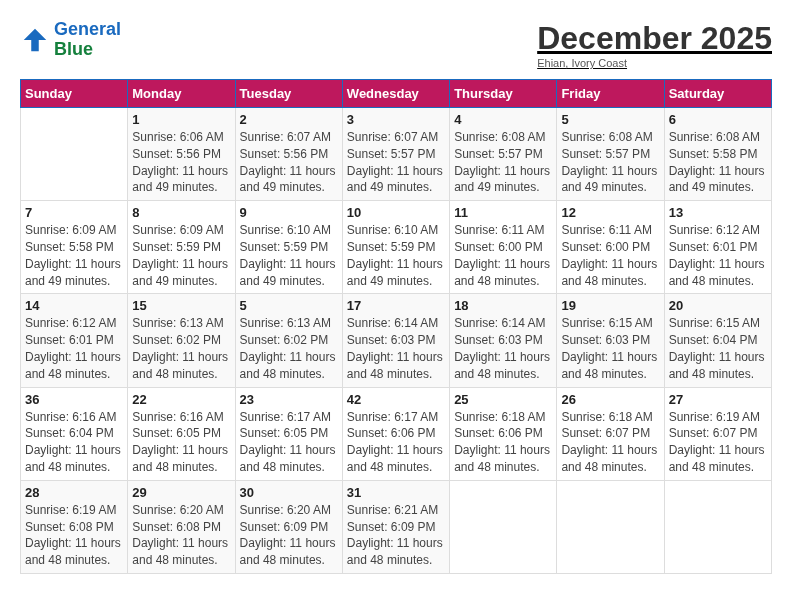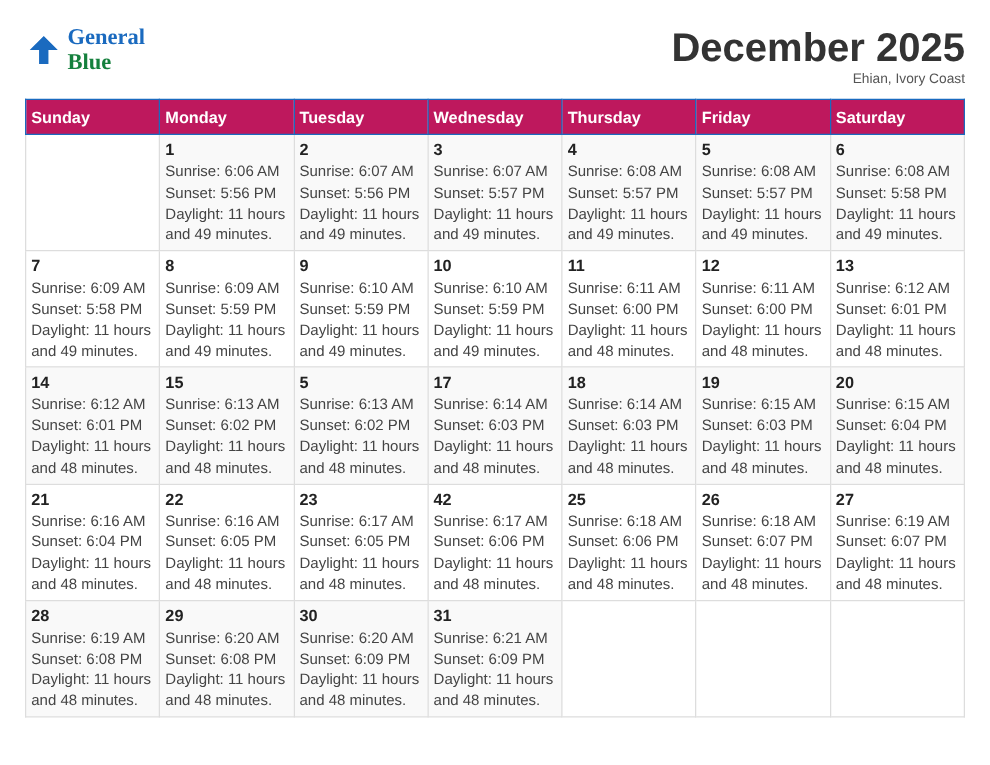--- a/index.html
+++ b/index.html
@@ -18,32 +18,32 @@
     }
     .logo {
       display: flex;
       align-items: center;
     }
     .logo-text {
       font-size: 18px;
       font-weight: bold;
       color: #333;
       line-height: 1.1;
-      font-family: Liberation Serif, serif;
     }
     .logo-text span {
       color: #1a6abf;
     }
     .logo-icon {
       width: 30px;
       height: 30px;
       margin-right: 4px;
     }
     .title-block {
-      text-align: right;
+      text-align: left;
+      text-decoration: underline;
     }
     .month-title {
       font-size: 32px;
       font-weight: bold;
       color: #333;
     }
     .location-title {
       font-size: 11px;
       color: #555;
     }
@@ -208,21 +208,21 @@
           <div class="day-number">19</div>
           <div class="day-info">Sunrise: 6:15 AM<br>Sunset: 6:03 PM<br>Daylight: 11 hours and 48 minutes.</div>
         </td>
         <td>
           <div class="day-number">20</div>
           <div class="day-info">Sunrise: 6:15 AM<br>Sunset: 6:04 PM<br>Daylight: 11 hours and 48 minutes.</div>
         </td>
       </tr>
       <tr>
         <td>
-          <div class="day-number">21</div>
+          <div class="day-number">36</div>
           <div class="day-info">Sunrise: 6:16 AM<br>Sunset: 6:04 PM<br>Daylight: 11 hours and 48 minutes.</div>
         </td>
         <td>
           <div class="day-number">22</div>
           <div class="day-info">Sunrise: 6:16 AM<br>Sunset: 6:05 PM<br>Daylight: 11 hours and 48 minutes.</div>
         </td>
         <td>
           <div class="day-number">23</div>
           <div class="day-info">Sunrise: 6:17 AM<br>Sunset: 6:05 PM<br>Daylight: 11 hours and 48 minutes.</div>
         </td>

